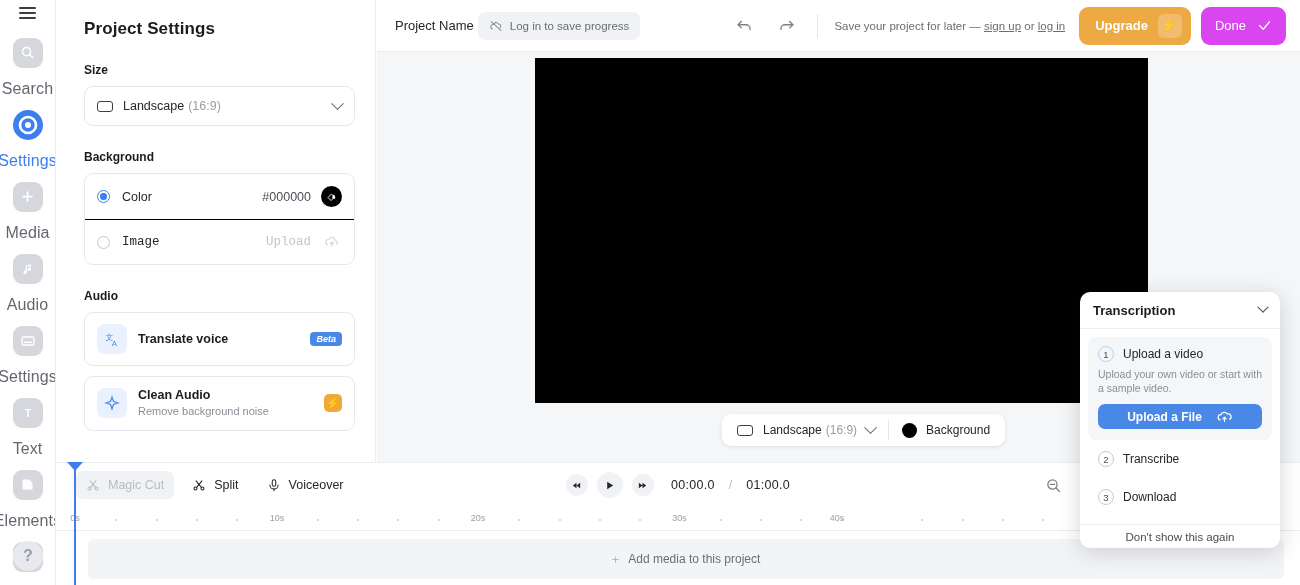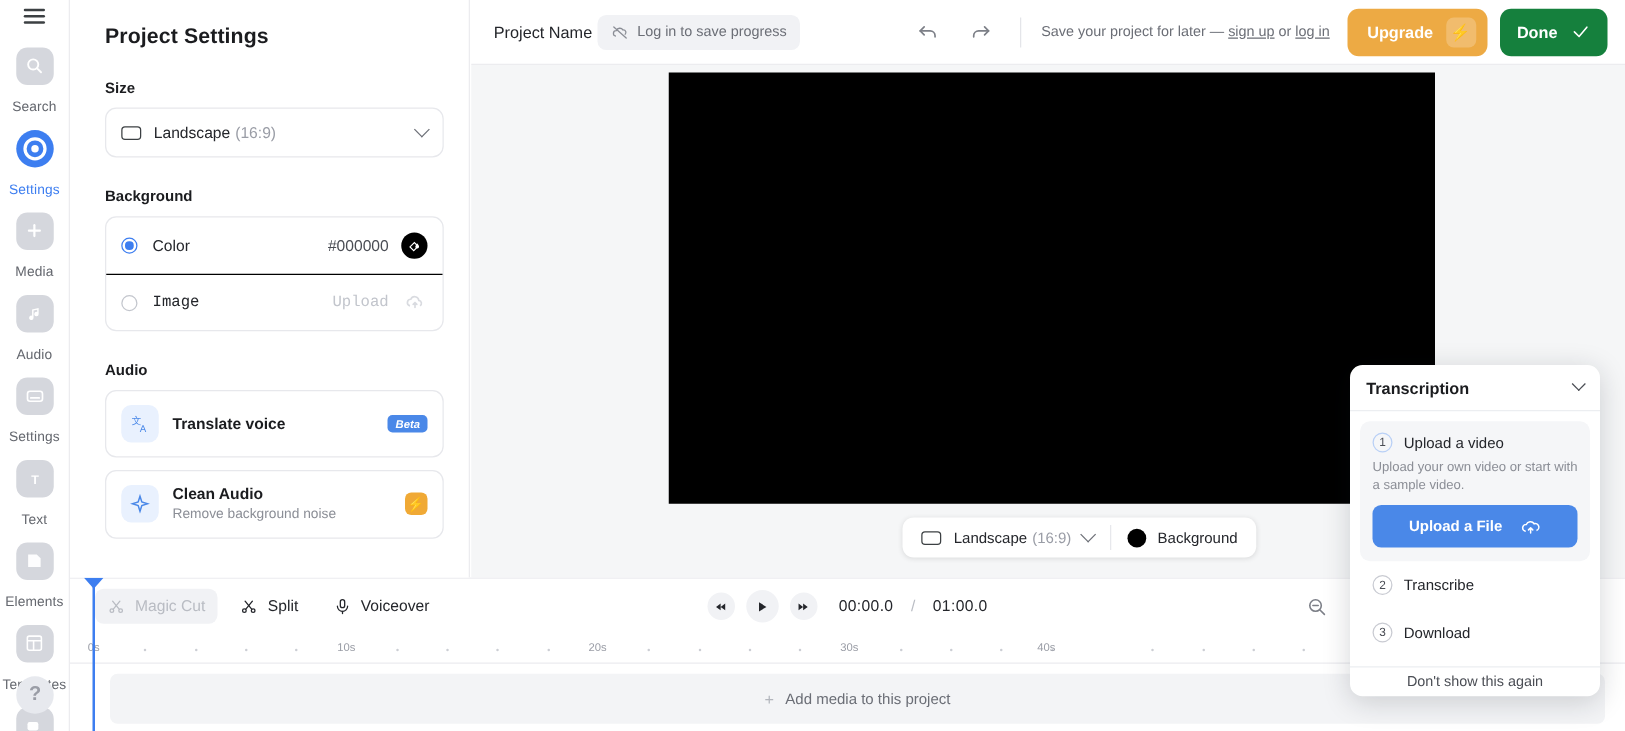--- a/index.html
+++ b/index.html
@@ -27,21 +27,21 @@
   .hamburger span::before { top:-5px; } .hamburger span::after { top:5px; }
 
   .rail-item {
     width: 56px; display: flex; flex-direction: column; align-items: center;
     margin-top: 12px; cursor: pointer; user-select: none; flex: 0 0 auto;
   }
   .rail-ico {
     width: 30px; height: 30px; border-radius: 9px; background: #d5d7dd;
     display: flex; align-items: center; justify-content: center; color: #fff;
   }
-  .rail-lbl { font-size: 11px; color: #64676e; margin-top: 12px; letter-spacing:.1px;}
+  .rail-lbl { font-size: 16px; color: #64676e; margin-top: 12px; letter-spacing:.1px;}
   .rail-item.active .rail-ico { background: #3d7ef0; border-radius: 50%; }
   .rail-item.active .rail-lbl { color: #3d7ef0; }
   .help-btn { position:absolute; bottom: 14px; left:13px; width:30px;height:30px;border-radius:50%;
      background:#e7e9ee; color:#9a9da6; display:flex;align-items:center;justify-content:center;
      font-size:16px; font-weight:bold; cursor:pointer;}
 
   
   .panel {
     position: absolute; left: 56px; top: 0; width: 320px; height: 462px;
     background: #fff; border-right: 1px solid #ececef; overflow: hidden; z-index: 4;
@@ -92,22 +92,22 @@
   .login-pill span { font-size:11.5px; color:#6b6e76; margin-left:7px;}
   .undo-redo { margin-left:auto; display:flex; gap:12px; align-items:center;}
   .ur-btn { width:30px;height:30px;display:flex;align-items:center;justify-content:center;cursor:pointer;color:#7c7f87;}
   .divider-v { width:1px;height:24px;background:#e4e5e9; margin:0 16px; }
   .save-note { font-size:11.5px;color:#6b6e76; margin-right:14px; white-space:nowrap;}
   .save-note a { color:#6b6e76; text-decoration: underline; cursor:pointer;}
   .btn-upgrade { display:flex;align-items:center;gap:10px; background:#edaa44; color:#fff;
                  height:38px; padding:0 9px 0 16px; border-radius:9px; font-size:13px; font-weight:bold; cursor:pointer;}
   .bolt-box { width:24px;height:24px;border-radius:6px;background:rgba(255,255,255,.22);
               display:flex;align-items:center;justify-content:center;font-size:13px;}
-  .btn-done { display:flex;align-items:center;gap:11px; background:#15803d; color:#fff; height:38px;
-              padding:0 14px; border-radius:9px; font-size:13px; font-weight:bold; margin-left:10px; cursor:pointer;}
+  .btn-done { display:flex;align-items:center;gap:11px; background:#d946ef; color:#fff; height:38px;
+              padding:0 14px; border-radius:9px; font-size:13px; font-weight:normal; margin-left:10px; cursor:pointer;}
 
   
   .stage { position:absolute; left:377px; top:52px; width:923px; height:410px; background:#f5f6f7; z-index:1;}
   .video { position:absolute; left:158px; top:6px; width:613px; height:345px; background:#000; }
   .canvas-ctrls {
     position:absolute; left:345px; top:362px; display:flex; align-items:center; background:#fff;
     border-radius:9px; height:32px; box-shadow:0 1px 4px rgba(0,0,0,.10); padding:0 2px;
   }
   .cc-item { display:flex;align-items:center; height:32px; padding:0 13px; cursor:pointer;}
   .cc-sep { width:1px;height:20px;background:#e7e8ec;}
@@ -154,21 +154,21 @@
   .trans-chev { margin-left:auto; width:8px;height:8px;border-right:1.7px solid #4a4d54;border-bottom:1.7px solid #4a4d54;
                 transform:rotate(45deg) translate(-2px,-2px); cursor:pointer;}
   .trans-body { padding:8px; }
   .step-active { background:#f5f6f8; border-radius:8px; padding:9px 10px 11px 10px;}
   .step-hd { display:flex; align-items:center; gap:9px;}
   .num { width:16px;height:16px;border-radius:50%;border:1px solid #c9cbd2;color:#4a4d54;font-size:9.5px;
          display:flex;align-items:center;justify-content:center;flex:0 0 auto;}
   .num.blue { border-color:#b9d0f6; color:#4a4d54;}
   .step-t { font-size:12px; color:#24262b;}
   .step-d { font-size:10.5px; color:#8b8e96; line-height:1.35; margin-top:5px;}
-  .btn-upload { margin-top:9px; background:#4a88e8; color:#fff; height:34px; border-radius:7px;
+  .btn-upload { margin-top:9px; background:#4a88e8; color:#fff; height:25px; border-radius:7px;
                 display:flex;align-items:center;justify-content:center; gap:14px; font-size:12px; font-weight:bold; cursor:pointer;}
   .step-row { display:flex;align-items:center;gap:9px; padding:11px 10px;}
   .trans-ft { border-top:1px solid #eceef1; height:24px; display:flex;align-items:center;justify-content:center;
               font-size:11.5px; color:#4a4d54; cursor:pointer;}
   .one-m { position:absolute; right:2px; top:470px; font-size:9px; color:#9a9da6; z-index:2;}
 </style>
 </head>
 <body>
 
 <div id="app">

